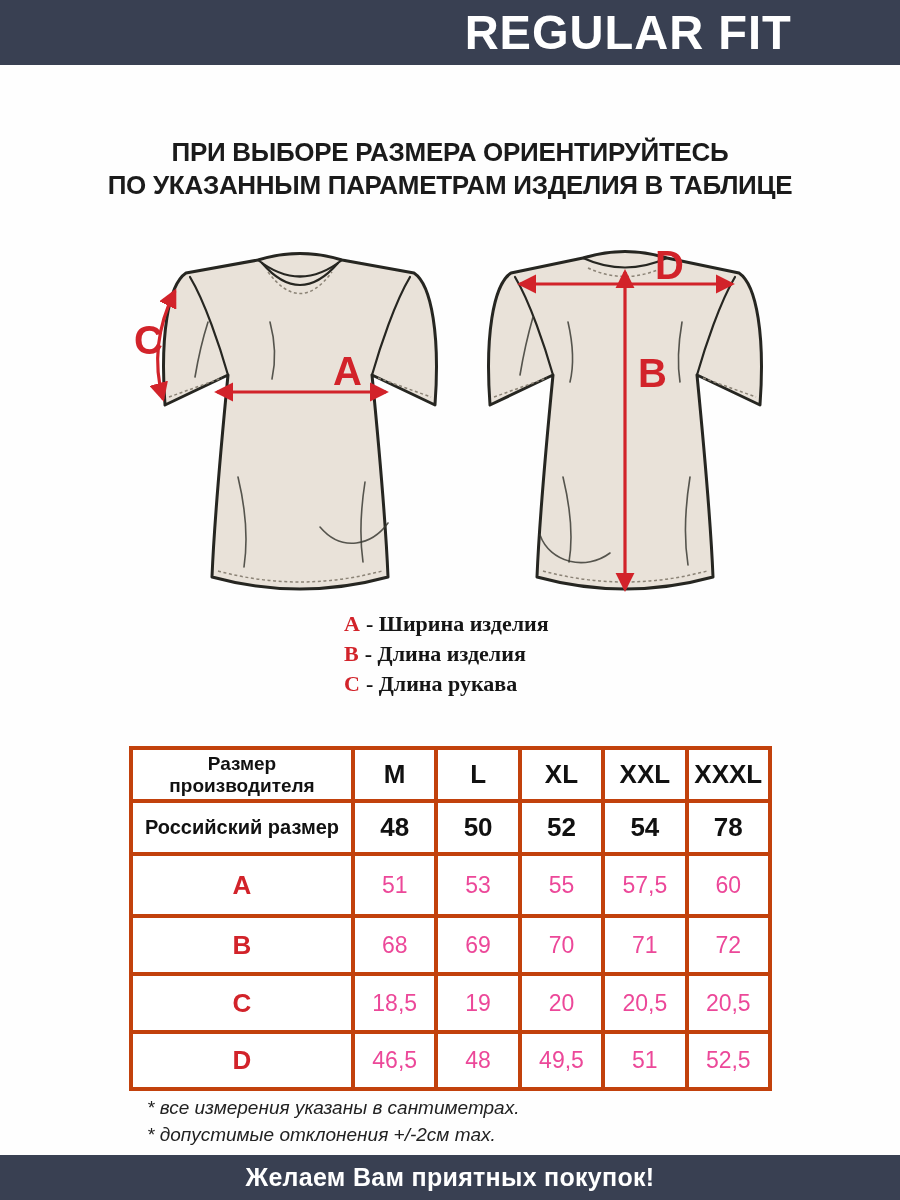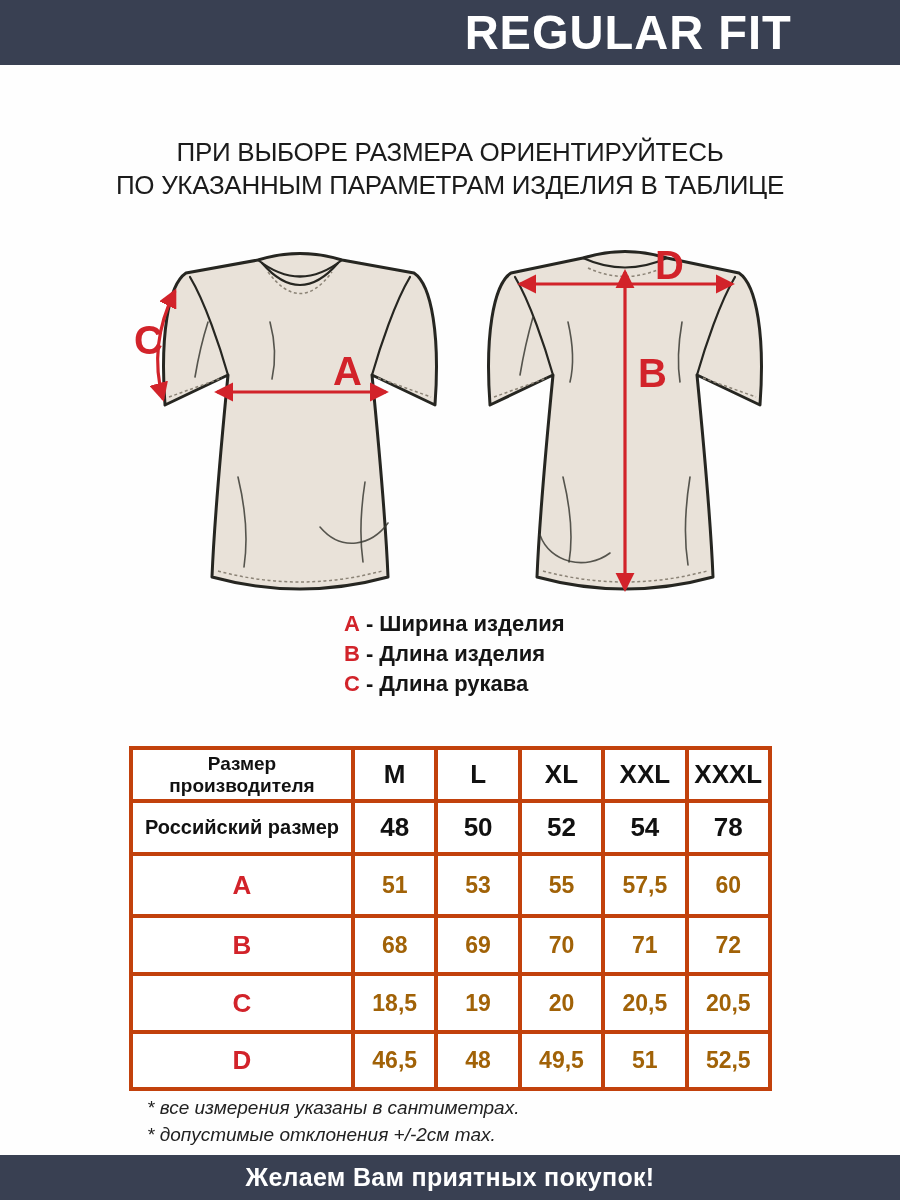--- a/index.html
+++ b/index.html
@@ -21,55 +21,55 @@
   }
   .bottombar{
     position:absolute; left:0; top:1155px; width:900px; height:45px;
     background:var(--navy); display:flex; align-items:center; justify-content:center;text-align:center;
   }
   .bottombar .msg{ color:#fff; font-weight:bold; font-size:25px; letter-spacing:.3px; }
 
   
   .intro{
     position:absolute; left:0; top:136px; width:900px; text-align:center;
-    font-weight:normal; font-size:26px; line-height:33px; color:#1b1b1b; letter-spacing:-.3px;
+    font-weight:bold; font-size:26px; line-height:33px; color:#1b1b1b; letter-spacing:-.3px;
   }
 
   
   .diagram{ position:absolute; left:120px; top:227px; width:660px; height:380px; }
   .shirt-body{ fill:var(--shirt_fill); stroke:var(--outline); stroke-width:3; stroke-linejoin:round; }
   .detail{ fill:none; stroke:var(--outline); stroke-width:2.2; stroke-linecap:round; }
   .wrinkle{ fill:none; stroke:#3b3b34; stroke-width:1.6; stroke-linecap:round; opacity:.85; }
   .stitch{ fill:none; stroke:#8b8376; stroke-width:1.5; stroke-dasharray:3 2.6; }
   .marrow{ fill:none; stroke:var(--red); stroke-width:3.2; }
   .red-fill{ fill:var(--red); }
   .mlabel{ fill:var(--red); font-family:"Liberation Sans", sans-serif; font-weight:bold; font-size:40px; }
 
   
   .legend{ position:absolute; left:344px; top:609px; font-size:22px; font-weight:bold; line-height:30px; color:#151515; }
-  .legend .row{ white-space:nowrap; }
+  .legend .row{ white-space:nowrap;font-family:Liberation Serif, serif; }
   .legend .ltr{ color:var(--red); margin-right:6px; }
 
   
   table.size{
     position:absolute; left:129px; top:746px; width:643px;
     border-collapse:collapse; table-layout:fixed; background:#fff;
     border:3px solid #0c0c0c;
   }
   table.size th, table.size td{
     border:4px solid #c2410c; text-align:center; vertical-align:middle; padding:0;
   }
   table.size .c1{ width:218px; border-right-width:3px; }
   tr.hr1 th{ height:49px; font-size:19px; }
   tr.hr1 th.sz{ font-size:26px; }
   tr.hr2 th{ height:49px; font-size:20px; border-bottom-width:3px; }
   tr.hr2 th.sz{ font-size:26px; }
   tr.datar{ height:58px; }
   tr.datar th.letter{ color:var(--red); font-size:26px; font-weight:bold; }
-  tr.datar td{ font-weight:bold; font-size:23px; color:#a16207; }
+  tr.datar td{ font-weight:normal; font-size:23px; color:#ec4899; }
 
   
   .footnotes{
     position:absolute; left:127px; top:1094px; font-style:italic; font-size:19px;
     line-height:27px; color:#222;margin-left:20px;
   }
 </style>
 </head>
 <body>
 

